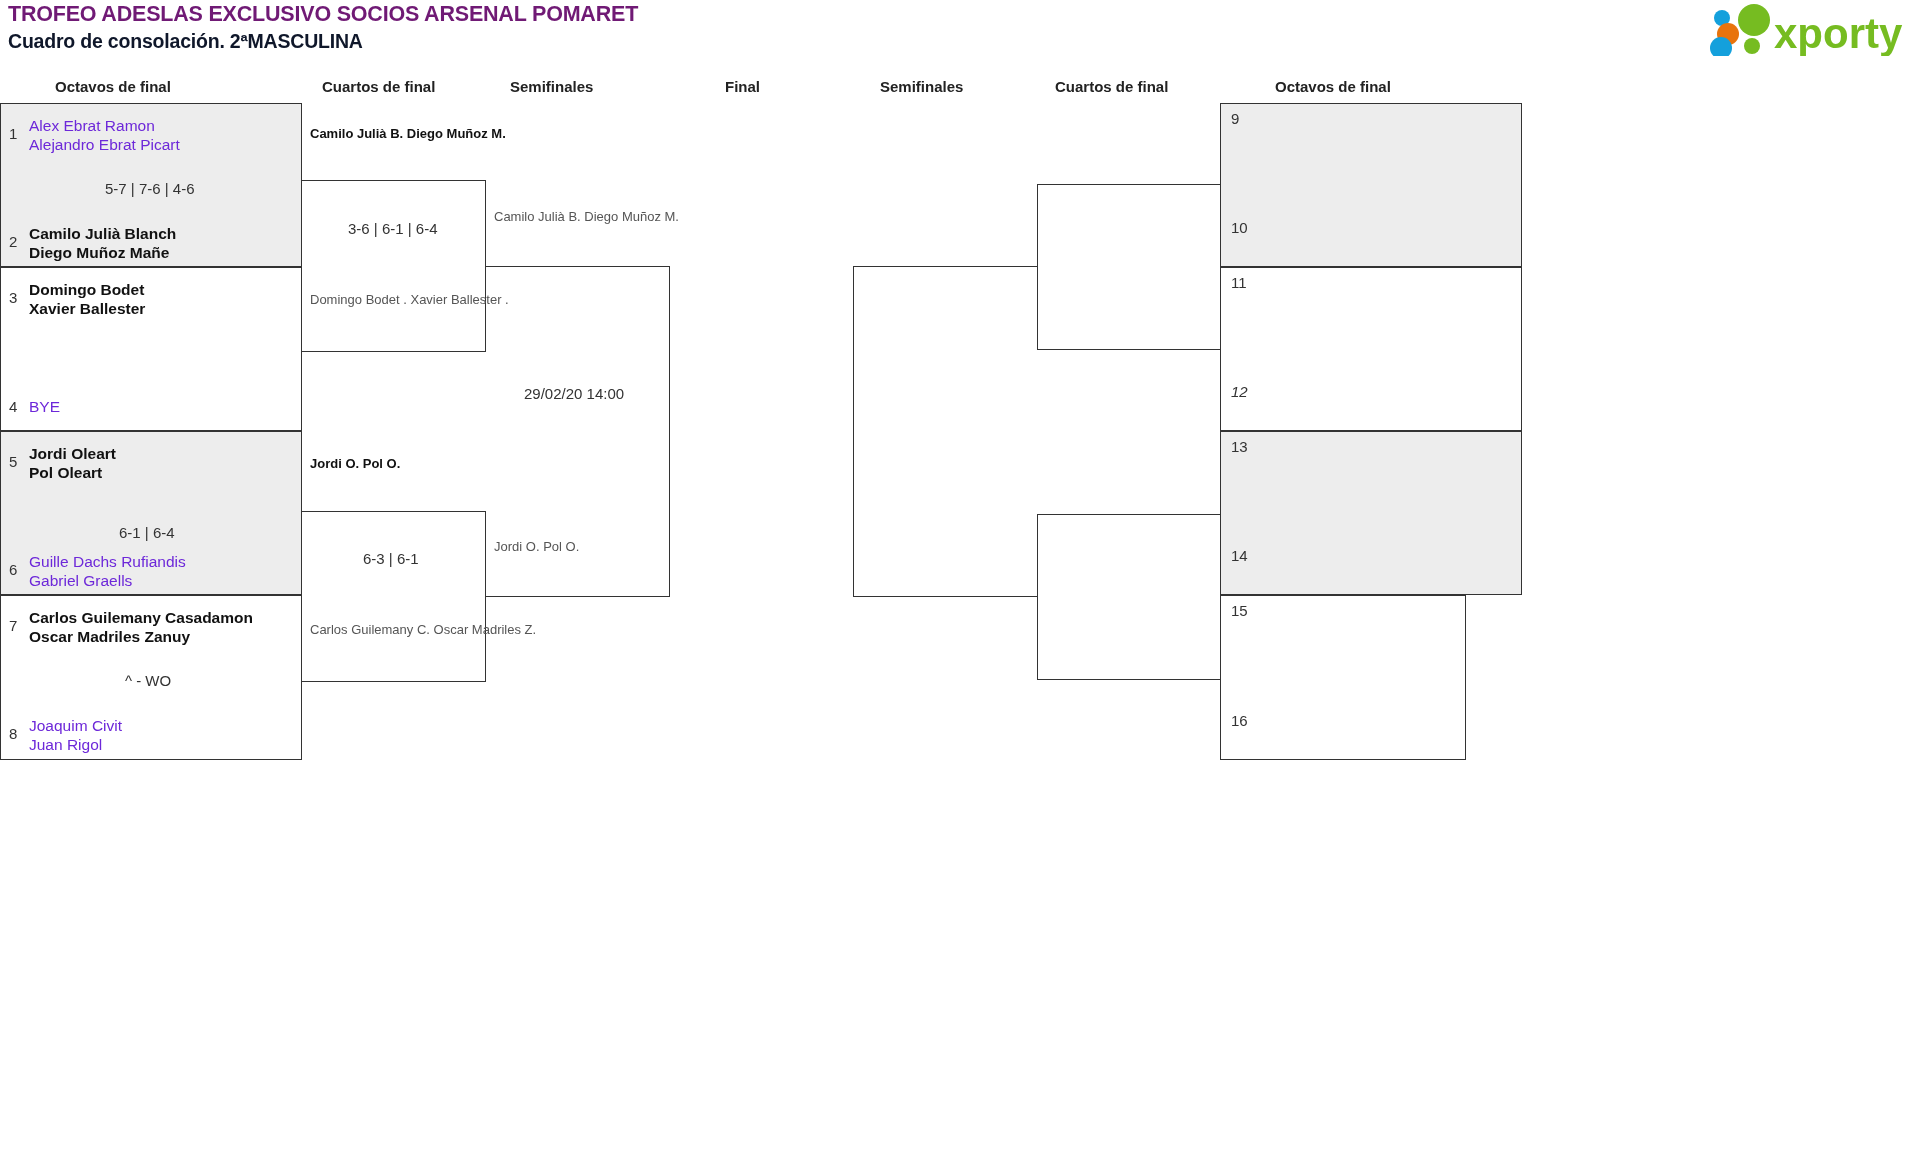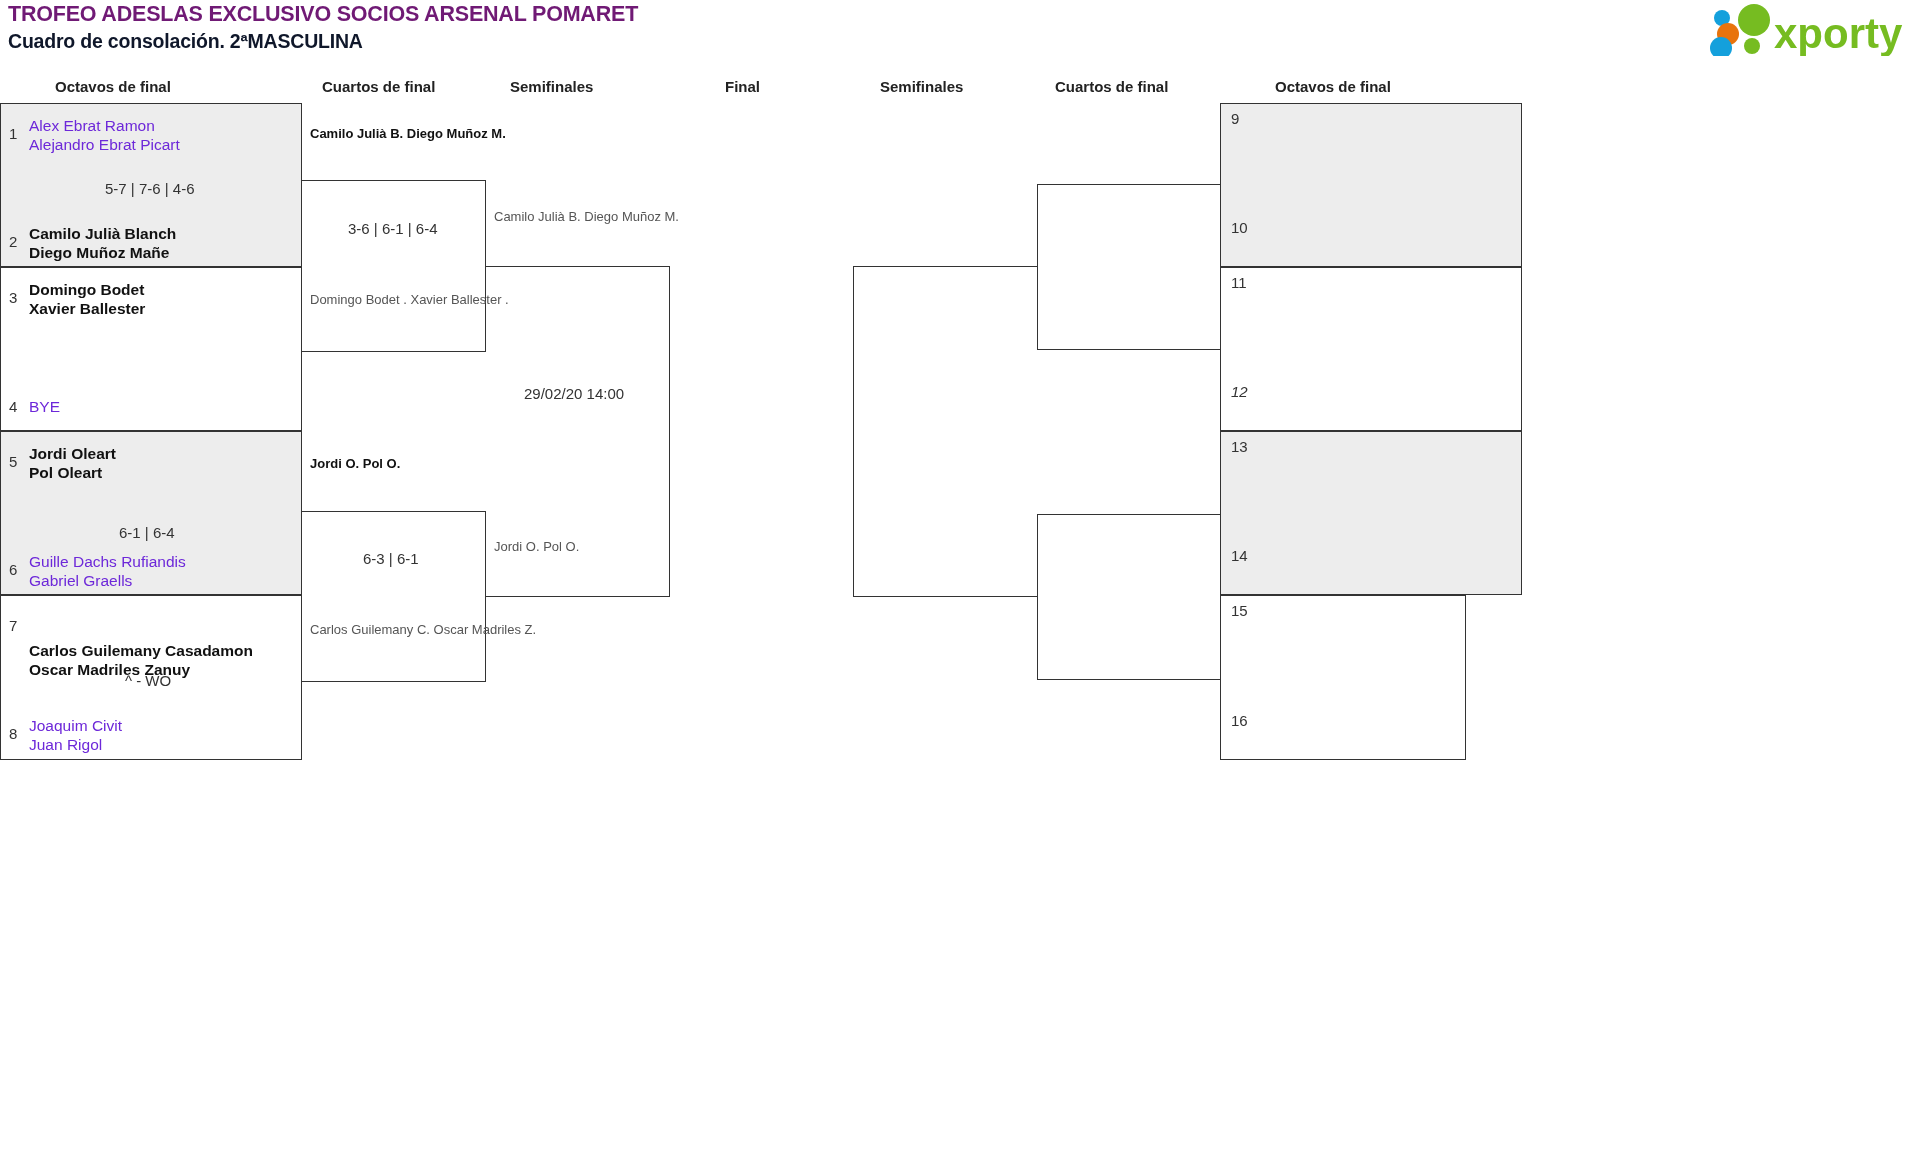--- a/index.html
+++ b/index.html
@@ -163,21 +163,21 @@
       <div class="score" style="left:118px; top:76px;margin-top:16px;">6-1 | 6-4</div>
       <div class="seed-no" style="top:130px;">6</div>
       <div class="names" style="top:121px;">
         <span>Guille Dachs Rufiandis</span>
         <span class="n2">Gabriel Graells</span>
       </div>
     </div>
 
     <div class="slot" style="left:0px; top:595px; width:302px; height:165px;">
       <div class="seed-no" style="top:22px;">7</div>
-      <div class="names winner" style="top:13px;margin-top:33px;">
+      <div class="names winner" style="top:13px;">
         <span>Carlos Guilemany Casadamon</span>
         <span class="n2">Oscar Madriles Zanuy</span>
       </div>
       <div class="score" style="left:124px; top:76px;">^ - WO</div>
       <div class="seed-no" style="top:130px;">8</div>
       <div class="names" style="top:121px;">
         <span>Joaquim Civit</span>
         <span class="n2">Juan Rigol</span>
       </div>
     </div>

